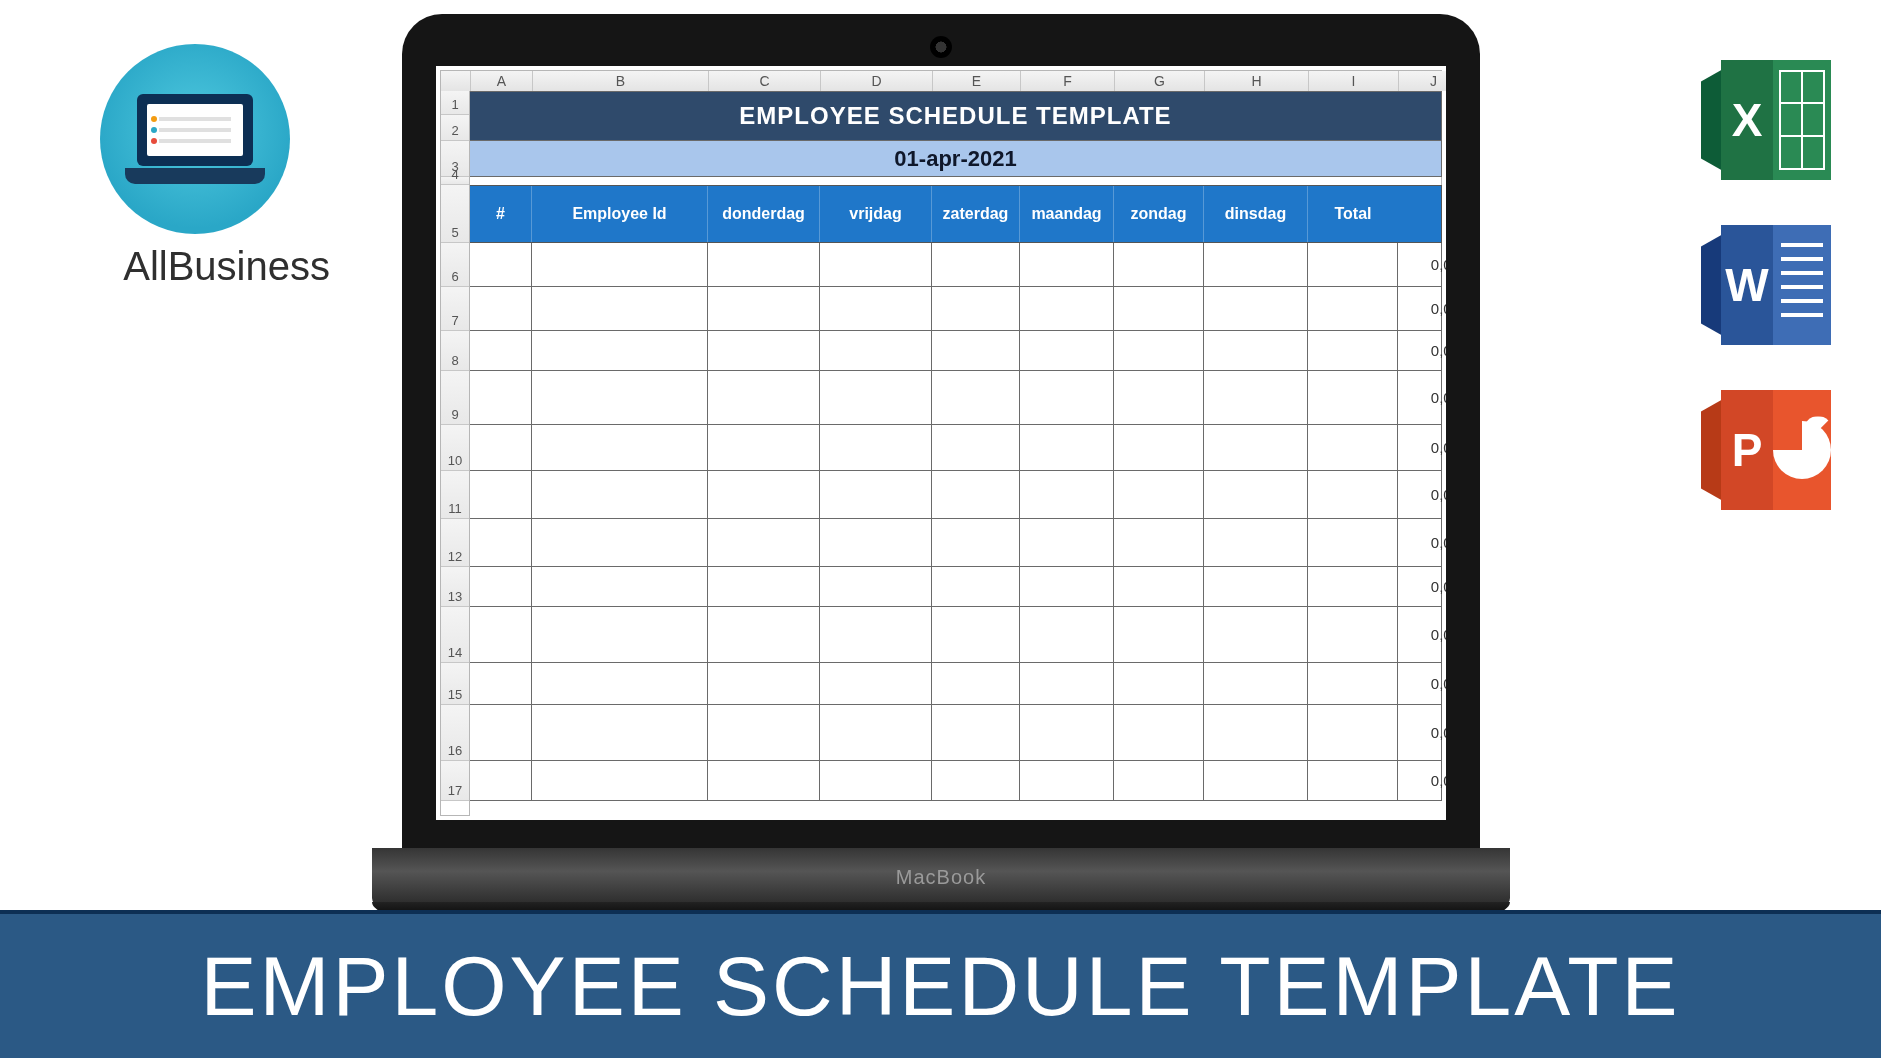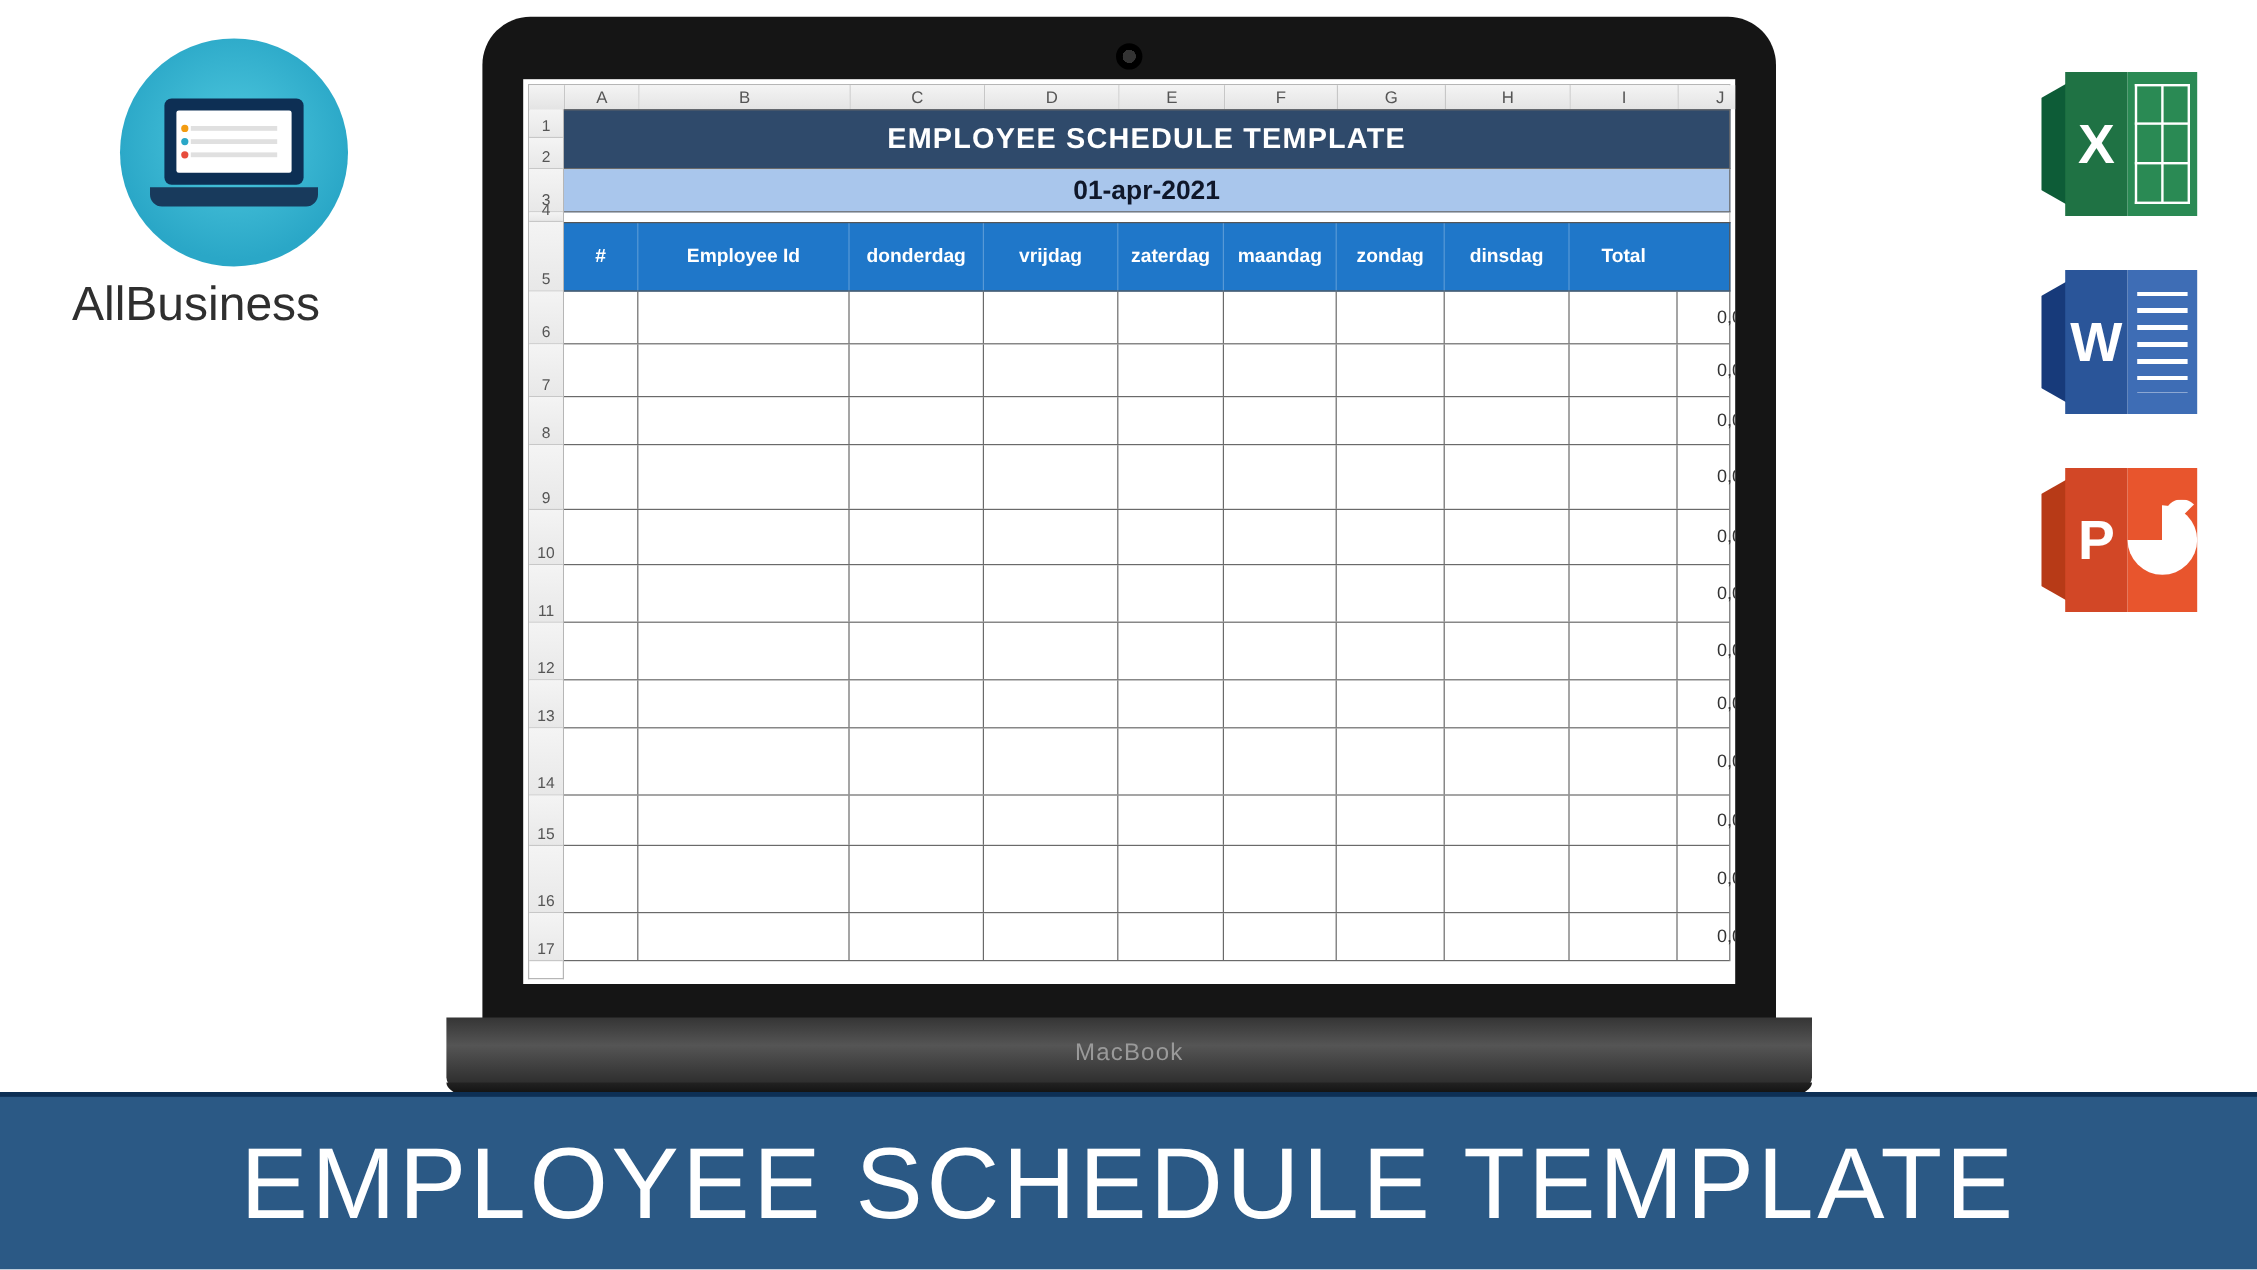--- a/index.html
+++ b/index.html
@@ -9,23 +9,23 @@
     background: #ffffff;
     font-family: Arial, Helvetica, sans-serif;
     position: relative;
     overflow: hidden;
   }
 
   
   .brand {
     position: absolute;
     left: 60px;
-    top: 32px;
+    top: 44px;
     width: 270px;
-    text-align: left;
+    text-align: right;
   }
   .brand-circle {
     width: 190px;
     height: 190px;
     margin: 0 auto 10px;
     border-radius: 50%;
     background: radial-gradient(circle at 50% 45%, #4fc9df 0%, #2aa7c7 70%);
     display: flex;
     align-items: center;
     justify-content: center;

